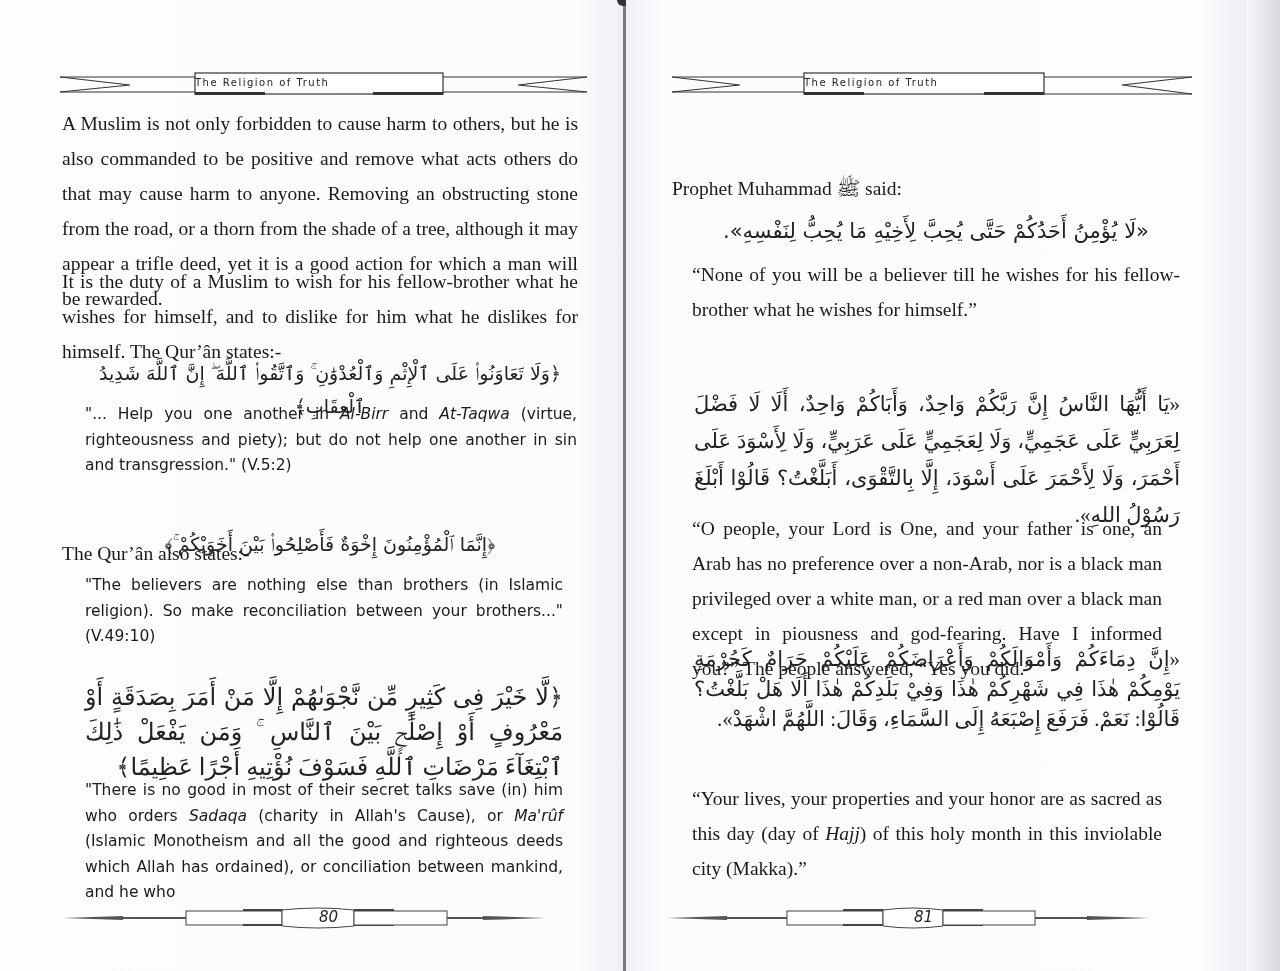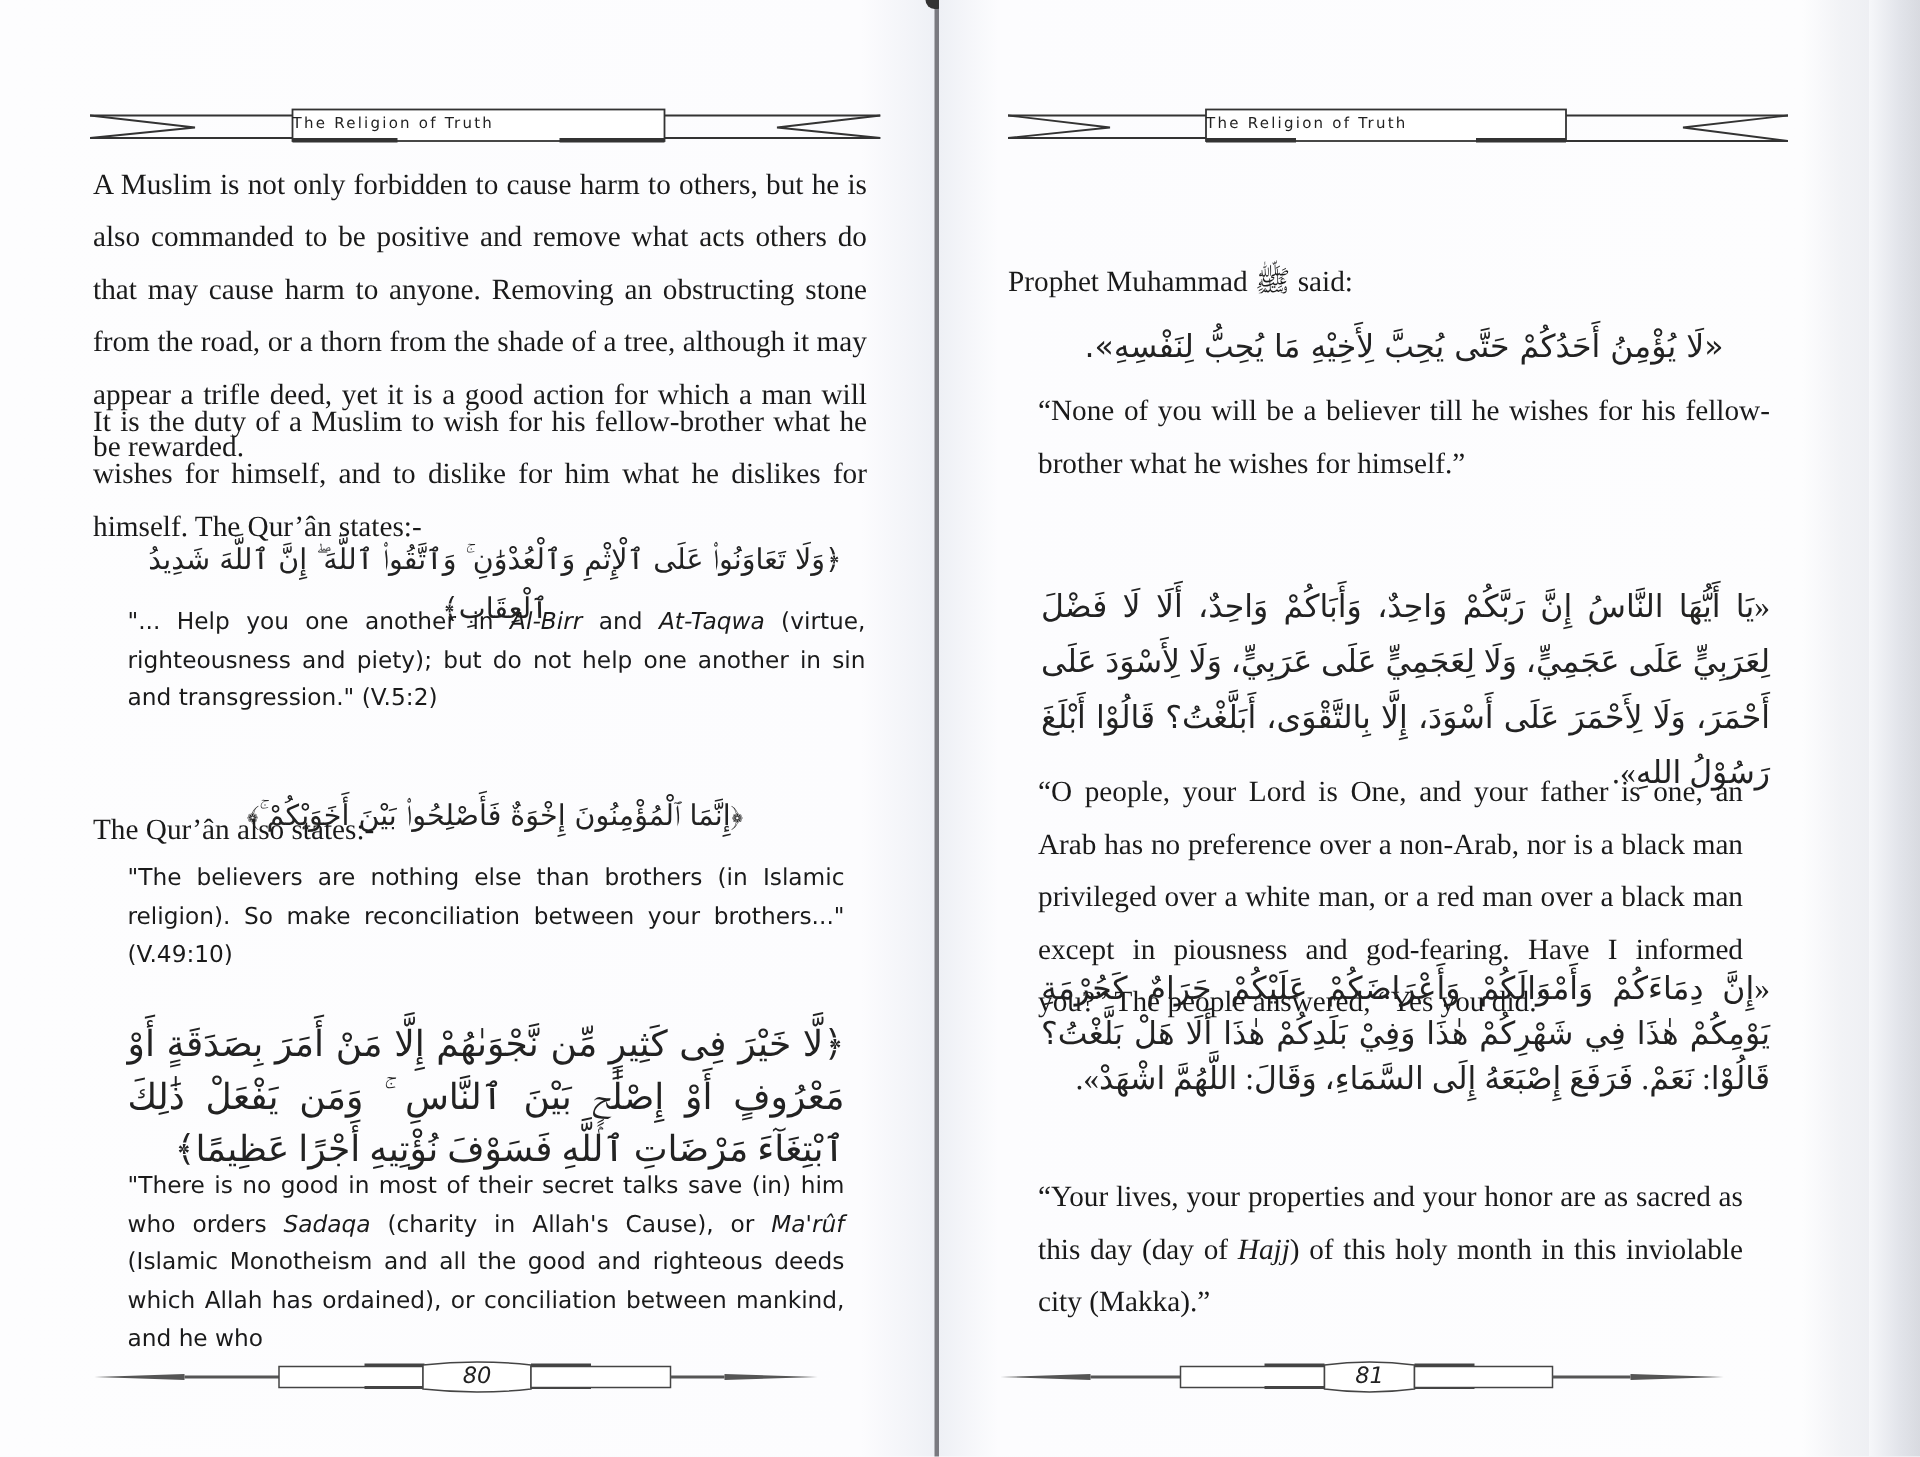--- a/index.html
+++ b/index.html
@@ -30,21 +30,21 @@
   .translation i { font-style:italic; }
   .arabic {
     position:absolute; direction:rtl; text-align:center; font-family:"DejaVu Sans", sans-serif;
     font-size:21px; line-height:33px; color:#222;
   }
   .arabic.justify { text-align:justify; text-align-last:right;font-family:Liberation Serif, serif; }
 
   .footer { position:absolute; top:905px; height:26px; }
   .footer svg { position:absolute; left:0; top:0; }
   .page-num {
-    position:absolute; top:3px; font-family:"DejaVu Sans", sans-serif; font-style:italic; font-size:15px; color:#222; text-align:center; width:40px;
+    position:absolute; top:3px; font-family:"DejaVu Sans", sans-serif; font-style:italic; font-size:15px; color:#222; text-align:right; width:40px;
   }
   .edge { position:absolute; top:0; height:971px; }
 </style>
 </head>
 <body>
 
 <div class="page left">
 
   <div class="header" style="left:60px;width:527px;">
     <svg width="527" height="26">

